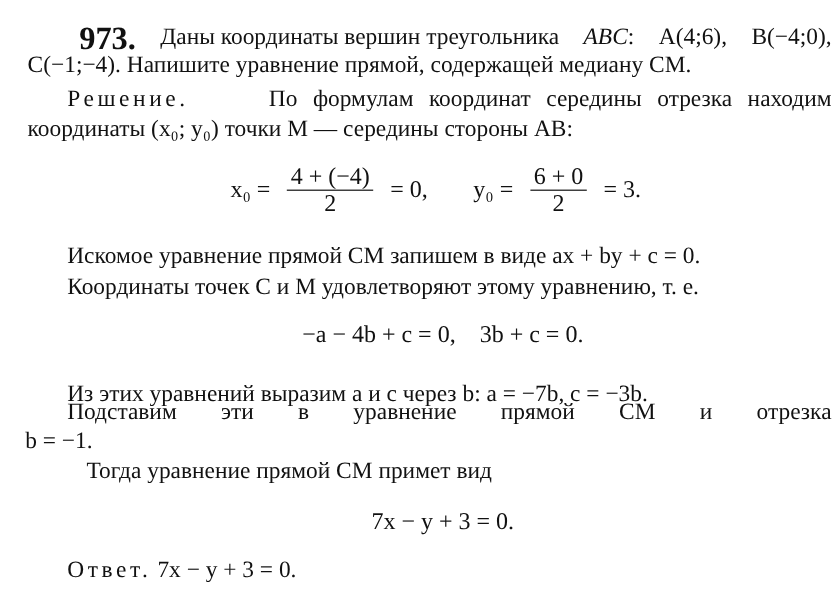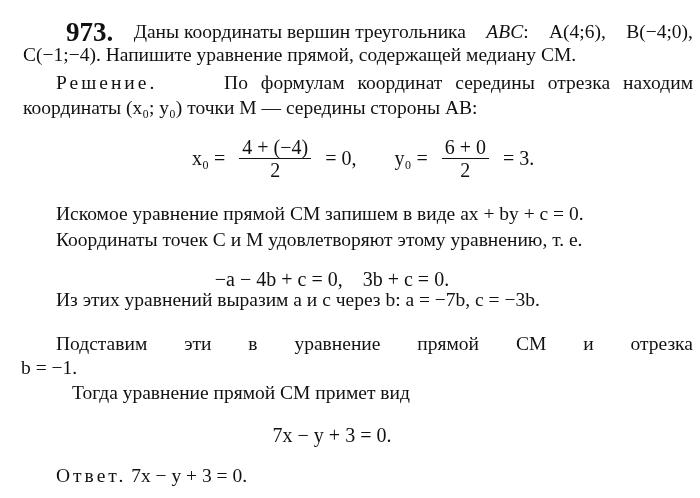--- a/index.html
+++ b/index.html
@@ -4,21 +4,21 @@
 <style>
   html, body { margin:0; padding:0; background:#ffffff; }
   body { width:700px; height:498px; overflow:hidden; position:relative;
          font-family:"Liberation Serif","DejaVu Serif",serif; color:#111; }
   .line { position:absolute; white-space:nowrap; font-size:19.5px; line-height:22px; }
   .just { display:flex; justify-content:space-between; }
   .just span { white-space:pre; }
   .m { }
   .num { font-weight:bold; font-size:27px; }
   .sp { letter-spacing:3px; }
-  .center { position:absolute; left:0; width:664px; text-align:center; font-size:20px; }
+  .center { position:absolute; left:0; width:664px; text-align:center; font-size:20px;padding-left:37px; }
   .frac { display:inline-block; vertical-align:middle; text-align:center; margin:0 4px; }
   .frac .n { display:block; border-bottom:1.6px solid #111; padding:0 3px; line-height:22px;text-align:center; }
   .frac .d { display:block; line-height:22px; }
   .eqrow { display:inline-flex; align-items:center; gap:10px; }
 </style>
 </head>
 <body>
 
 <div class="line just" style="left:66px; top:21px; width:627px;">
   <span class="num">973.</span>
@@ -76,21 +76,21 @@
 <div class="line" style="left:56px; top:229px;">
   <span>Координаты точек</span>
   <span class="m">C</span>
   <span>и</span>
   <span class="m">M</span>
   <span>удовлетворяют этому уравнению, т. е.</span>
 </div>
 
 <div class="center m" style="top:268px; white-space:pre;">−a − 4b + c = 0,    3b + c = 0.</div>
 
-<div class="line" style="left:56px; top:289px;">
+<div class="line" style="left:56px; top:318px;">
   <span>Из этих уравнений выразим</span>
   <span class="m">a</span>
   <span>и</span>
   <span class="m">c</span>
   <span>через</span>
   <span class="m">b:</span>
   <span class="m">a = −7b, c = −3b.</span>
 </div>
 
 <div class="line just" style="left:56px; top:333px; width:637px;">

